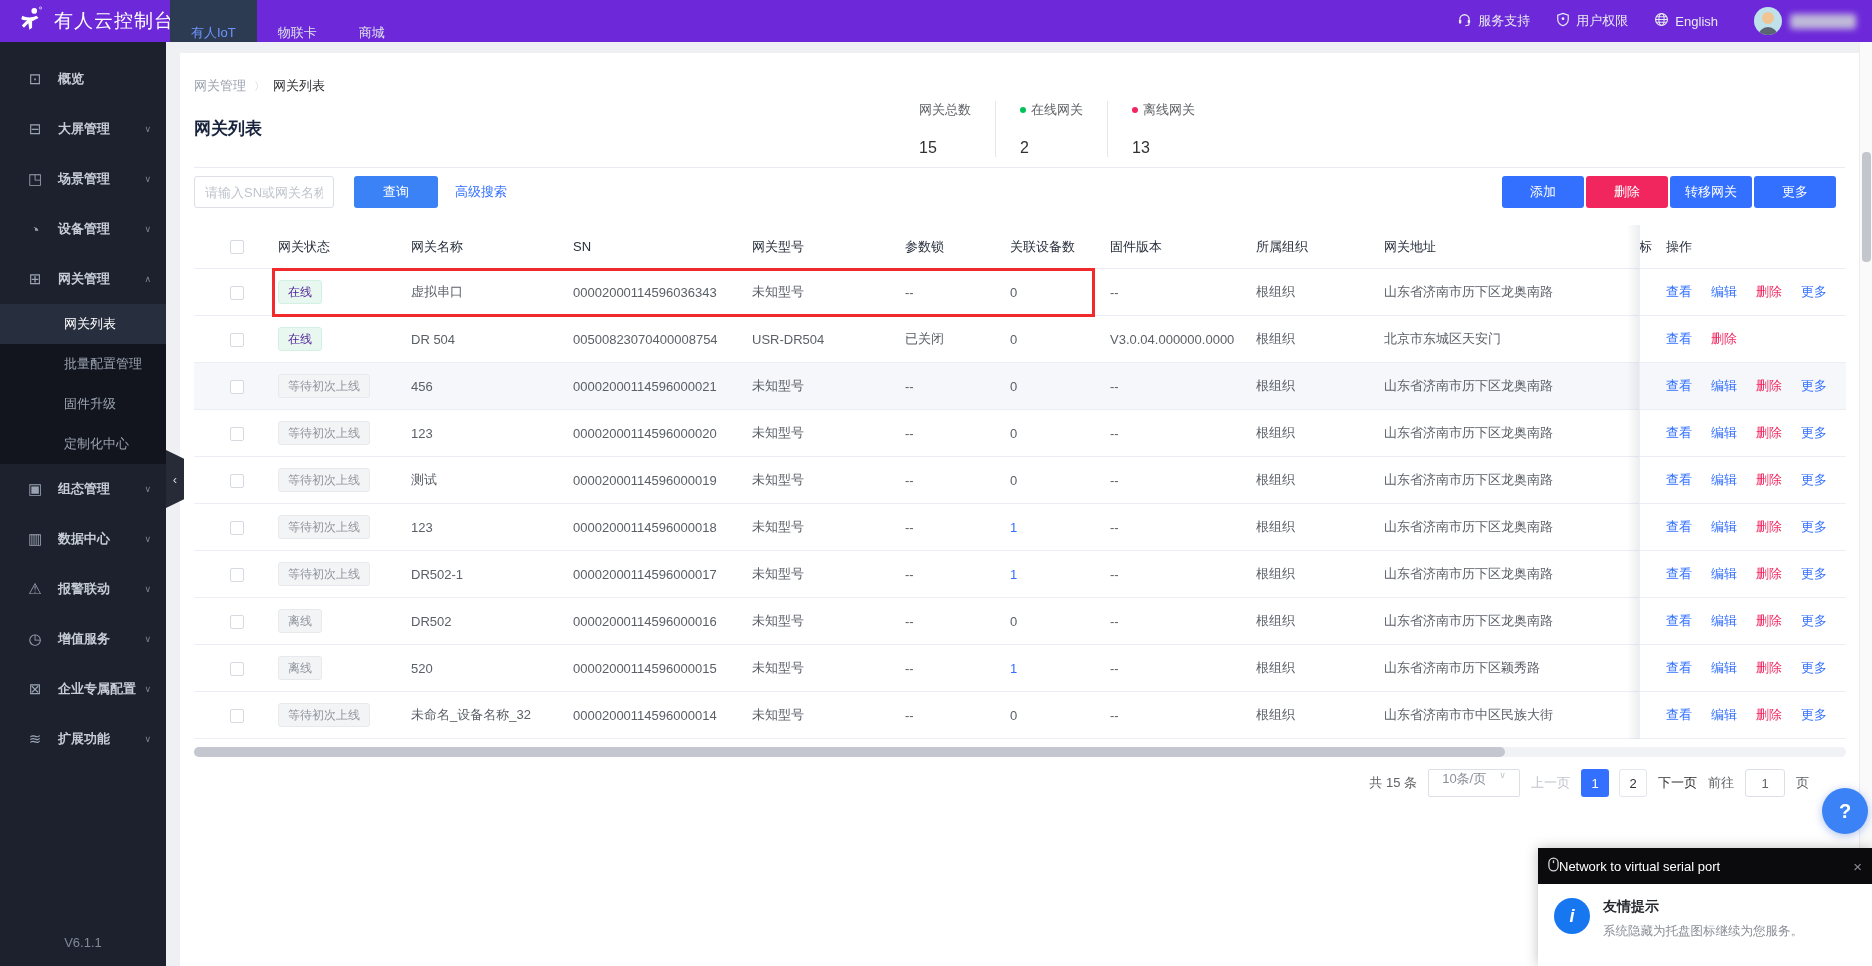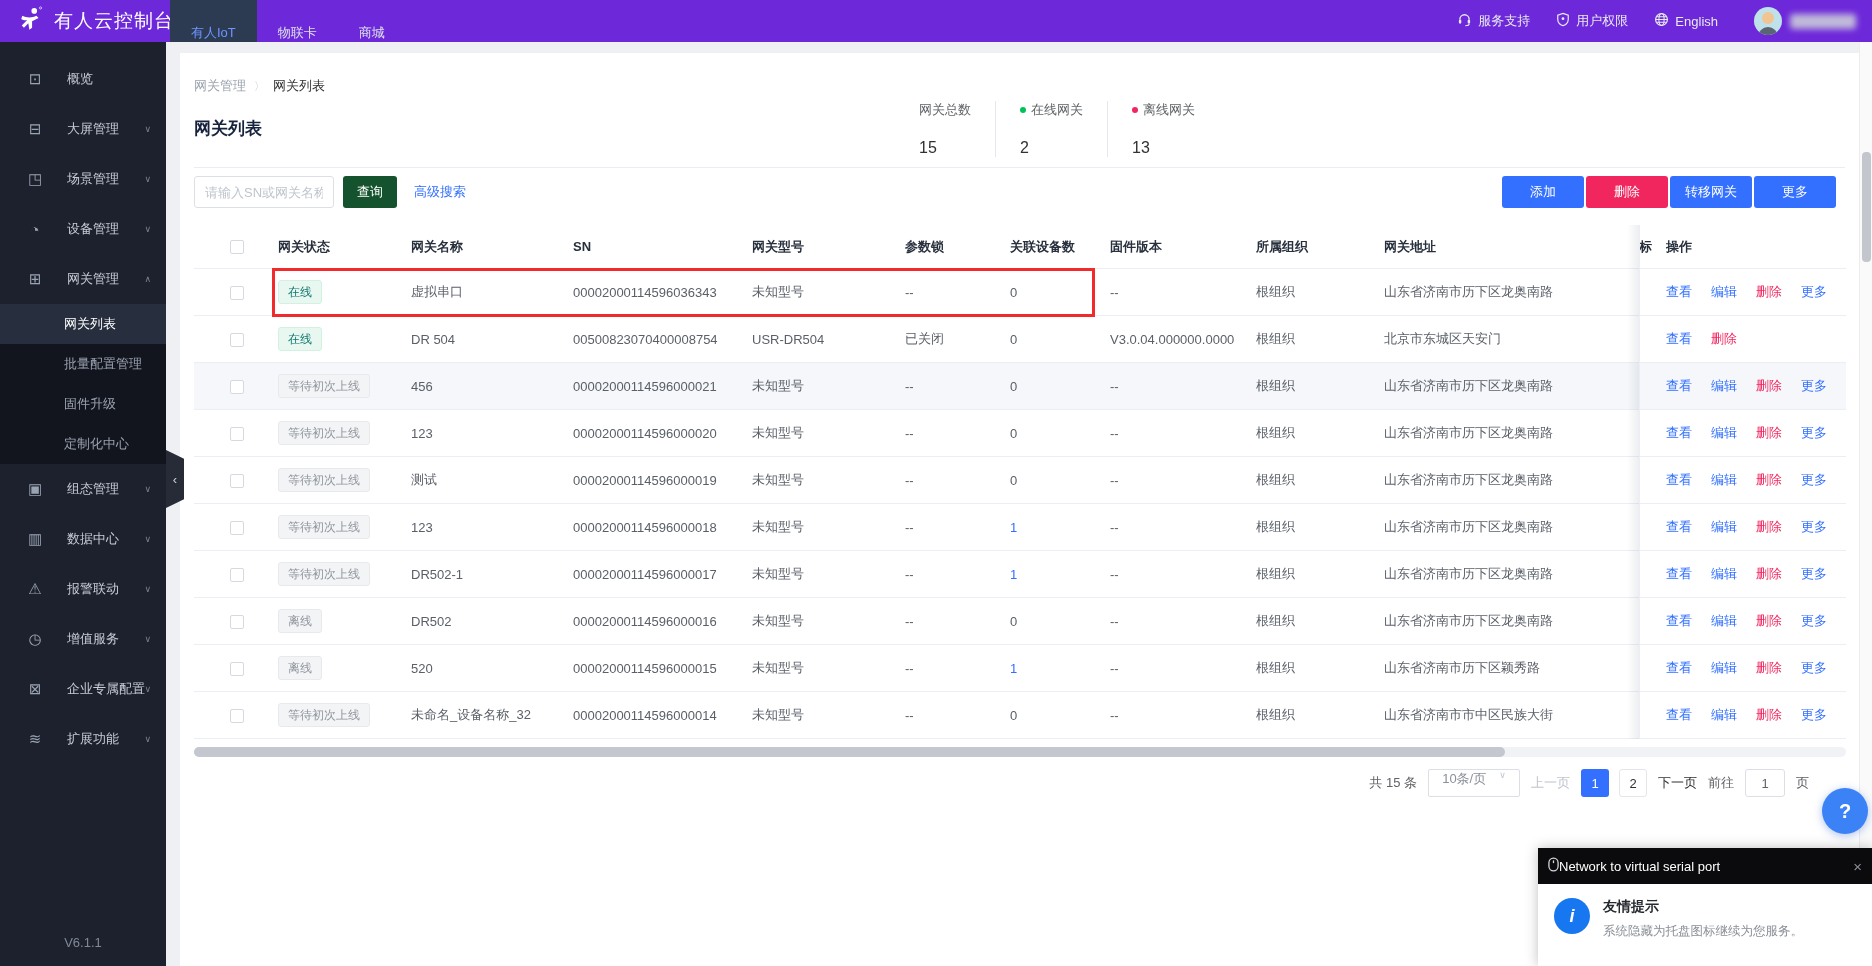--- a/index.html
+++ b/index.html
@@ -19,21 +19,21 @@
   .avatar{width:28px;height:28px;border-radius:50%;background:#bfe2ea;position:relative;overflow:hidden;margin-left:36px;cursor:pointer;flex:0 0 28px;}
   .avatar .head{position:absolute;left:50%;top:5px;transform:translateX(-50%);width:12px;height:12px;border-radius:50%;background:#f2c492;}
   .avatar .torso{position:absolute;left:50%;bottom:-4px;transform:translateX(-50%);width:20px;height:12px;border-radius:10px 10px 0 0;background:#5a6472;}
   .name-blur{width:66px;height:15px;margin-left:8px;background:#cfd3da;border-radius:3px;filter:blur(3px);opacity:.85;}
 
   
   .sidebar{position:absolute;left:0;top:42px;bottom:0;width:166px;background:#1d212e;z-index:20;}
   .menu{padding-top:12px;}
   .mitem{height:50px;display:flex;align-items:center;padding-left:26px;position:relative;cursor:pointer;}
   .micon{width:18px;color:#9aa3b2;font-size:15px;text-align:center;}
-  .mlabel{margin-left:23px;color:#c6ccd6;font-size:13px;white-space:nowrap;}
+  .mlabel{margin-left:14px;color:#c6ccd6;font-size:13px;white-space:nowrap;font-weight:bold;}
   .chev{position:absolute;right:15px;color:#79818f;font-size:9px;}
   .submenu{background:#12151e;}
   .sitem{height:40px;line-height:40px;padding-left:64px;color:#9aa3b0;font-size:13px;cursor:pointer;white-space:nowrap;}
   .sitem.active{background:#272e3e;color:#fff;}
   .version{position:absolute;bottom:16px;width:100%;text-align:center;color:#818897;font-size:13px;}
   .collapse-tab{position:absolute;left:166px;top:450px;width:18px;height:58px;background:#262b37;
     clip-path:polygon(0 0,100% 15%,100% 85%,0 100%);z-index:25;display:flex;align-items:center;justify-content:center;color:#cfd4dc;cursor:pointer;}
   .collapse-tab::before{content:"‹";font-size:13px;}
 
   
@@ -53,36 +53,36 @@
   .dot.red{background:#f1265f;}
   .stat-value{margin-top:20px;font-size:16px;color:#303133;}
   .hr{position:absolute;left:14px;right:14px;top:114px;border-top:1px solid #e9ecf2;}
 
   
   .toolbar{position:absolute;left:14px;right:14px;top:123px;height:32px;}
   .tool-left{display:flex;align-items:center;}
   .search-input{width:140px;height:32px;border:1px solid #dcdfe6;border-radius:3px;padding:0 10px;font-size:13px;color:#606266;outline:none;}
   .search-input::placeholder{color:#bfc4cd;}
   .btn{height:32px;border:none;border-radius:3px;font-size:13px;color:#fff;cursor:pointer;white-space:nowrap;}
-  .btn-query{width:54px;background:#14532d;margin-left:9px;}
+  .btn-query{width:84px;background:#3b82f6;margin-left:20px;}
   .adv-link{margin-left:17px;color:#3370ff;font-size:13px;cursor:pointer;}
   .right-btns{position:absolute;right:9px;top:0;display:flex;gap:2px;align-items:flex-end;}
   .right-btns .btn{width:82px;background:#3370ff;}
   .right-btns .btn.danger{background:#f1265f;}
 
   
   .tbl{position:absolute;left:14px;top:172px;width:1652px;}
   .thead,.trow{display:grid;grid-template-columns:84px 133px 162px 179px 153px 105px 100px 146px 128px 255px 27px 1fr;align-items:center;}
-  .thead{height:44px;border-bottom:1px solid #ebeef5;font-weight:bold;font-size:13px;color:#28303d;}
+  .thead{height:44px;border-bottom:1px solid #ebeef5;font-weight:normal;font-size:13px;color:#28303d;}
   .trow{height:47px;border-bottom:1px solid #ebeef5;font-size:13px;color:#5b6068;background:#fff;}
   .trow.striped{background:#f5f7fa;}
   .cell{overflow:hidden;white-space:nowrap;padding-right:8px;}
   .cb{width:14px;height:14px;border:1px solid #d5d9e0;border-radius:2px;background:#fff;margin-left:36px;display:inline-block;vertical-align:middle;cursor:pointer;}
   .badge{display:inline-block;padding:5px 9px;border-radius:3px;font-size:12px;line-height:1;}
-  .badge.online{background:#e8f8f1;color:#0f766e;border:1px solid #d2f1e3;}
+  .badge.online{background:#e8f8f1;color:#4c1d95;border:1px solid #d2f1e3;}
   .badge.gray{background:#f3f4f6;color:#8f949c;border:1px solid #e7e9ed;}
   .devlink{color:#3370ff;cursor:pointer;}
   .ops{display:flex;gap:19px;padding-right:0;}
   .link{color:#3370ff;cursor:pointer;}
   .link.danger{color:#f1265f;}
   .fixed-shadow{position:absolute;left:1433px;top:0;height:514px;width:12px;background:linear-gradient(to left,rgba(60,70,90,.09),rgba(60,70,90,0));pointer-events:none;}
   .fixed-line{position:absolute;left:1445px;top:0;height:514px;border-left:1px solid #ebeef5;pointer-events:none;}
   .red-box{position:absolute;left:78px;top:43px;width:823px;height:49px;border:3px solid #f12b2b;pointer-events:none;}
 
   

